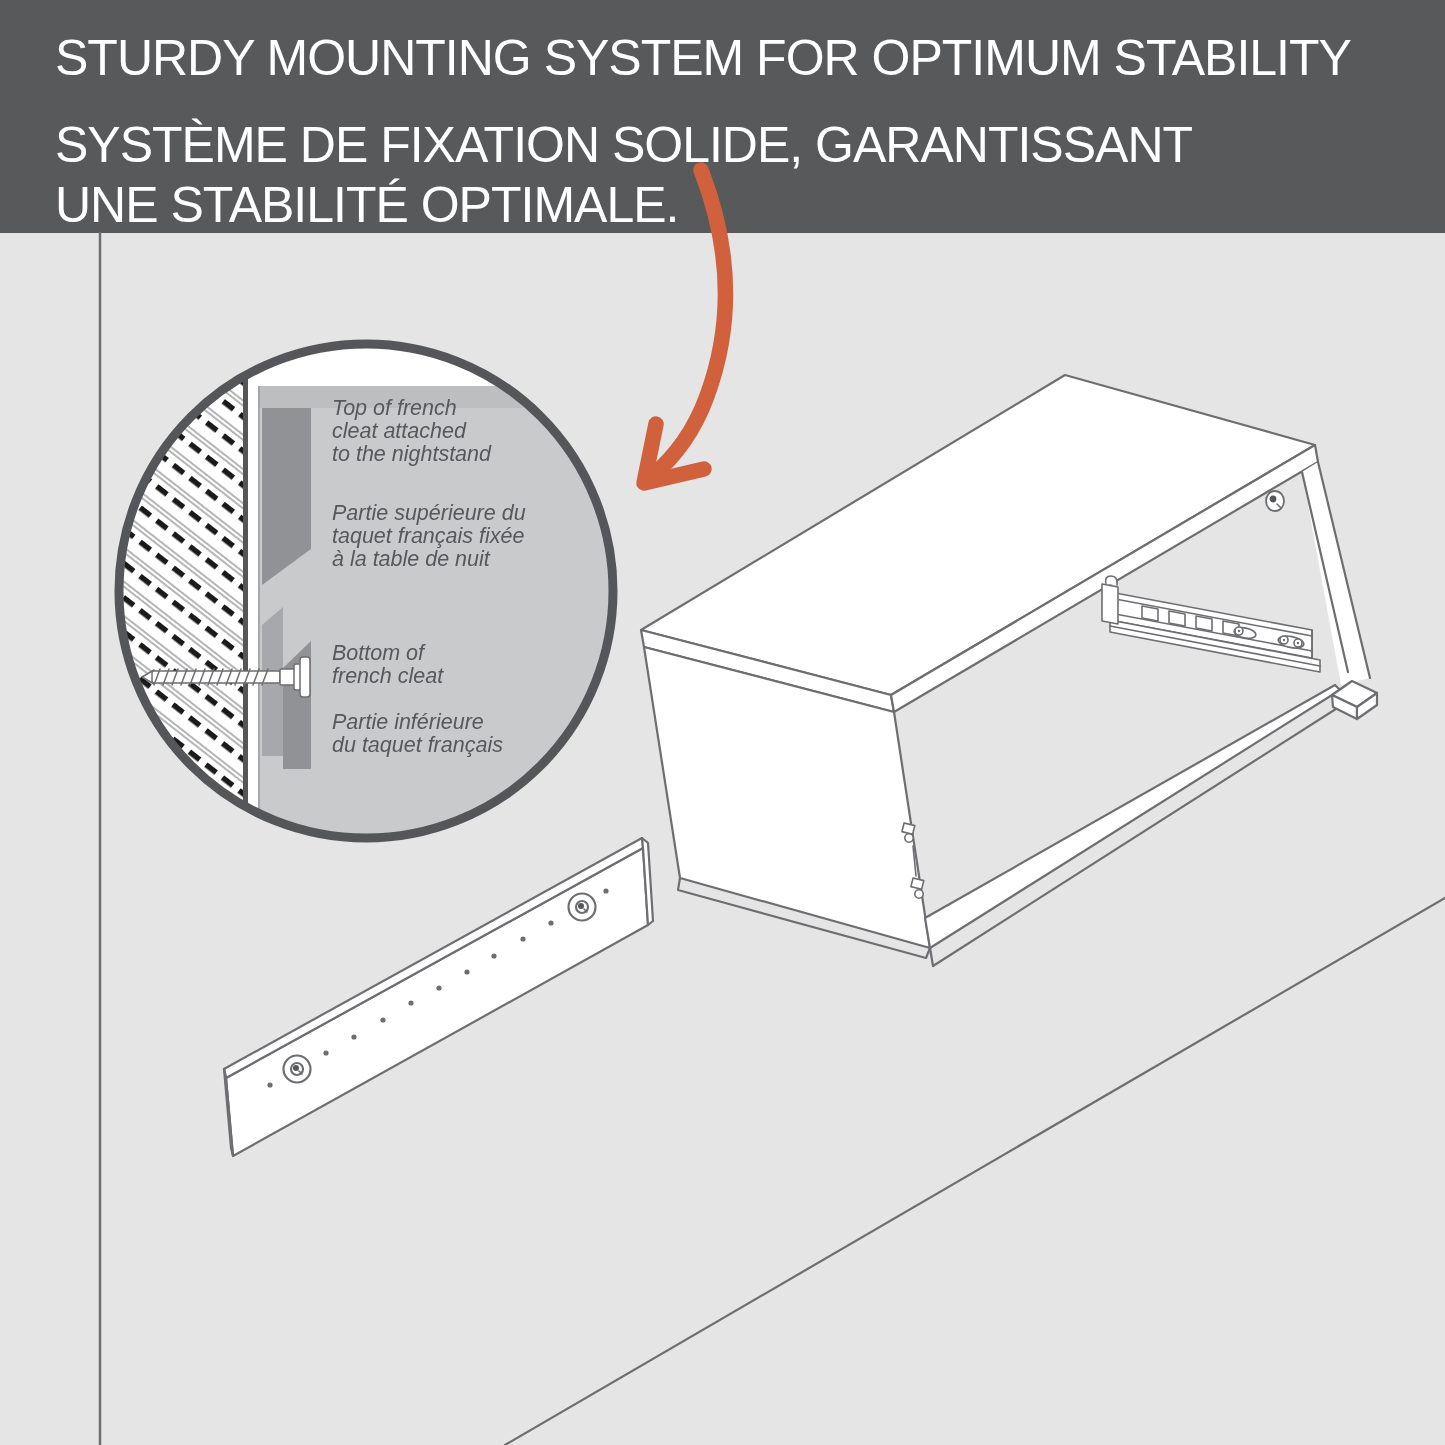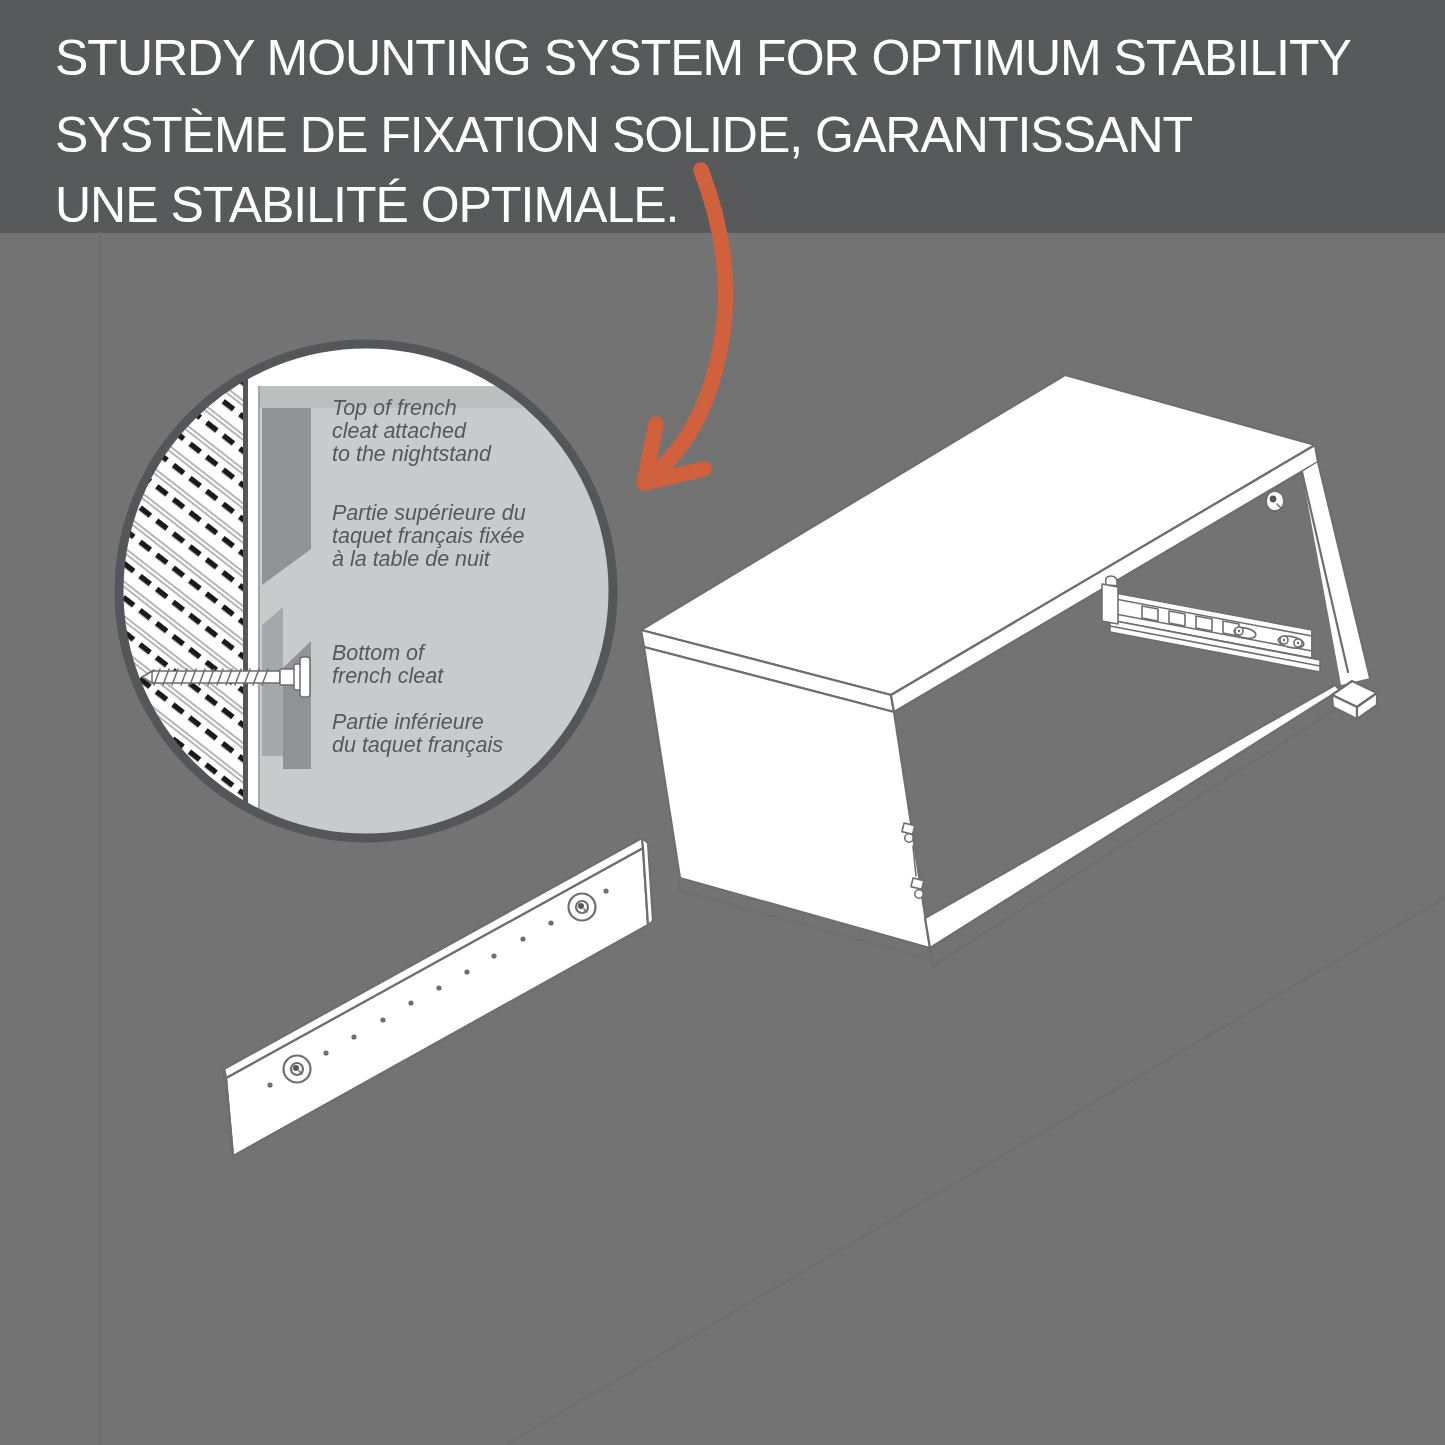--- a/index.html
+++ b/index.html
@@ -1,22 +1,22 @@
 <!DOCTYPE html>
 <html><head>
 <meta charset="utf-8">
 <style>
   html,body{margin:0;padding:0;background:#ffffff;width:1445px;height:1445px;overflow:hidden;}
-  #stage{position:relative;width:1445px;height:1445px;background:#737373;font-family:"Liberation Sans",sans-serif;}
+  #stage{position:relative;width:1445px;height:1445px;background:#e5e5e5;font-family:"Liberation Sans",sans-serif;}
   
   #hdr{position:absolute;left:0;top:0;width:1445px;height:233px;background:#58595B;}
   #hdr .hline{position:absolute;left:55px;color:#FFFFFF;font-size:50px;font-weight:400;
               letter-spacing:-1px;white-space:nowrap;line-height:1;}
   #hdr .l1{top:33px;}
-  #hdr .l2{top:110px;}
+  #hdr .l2{top:120px;}
   #hdr .l3{top:180px;}
   
   #art{position:absolute;left:0;top:0;width:1445px;height:1445px;}
   #art text{font-family:"Liberation Sans",sans-serif;font-style:italic;font-size:21.5px;fill:#57585B;}
   .ln{stroke:#6D6E71;fill:none;stroke-linejoin:round;stroke-linecap:round;}
 </style>
 </head>
 <body>
 
 <div id="stage">

